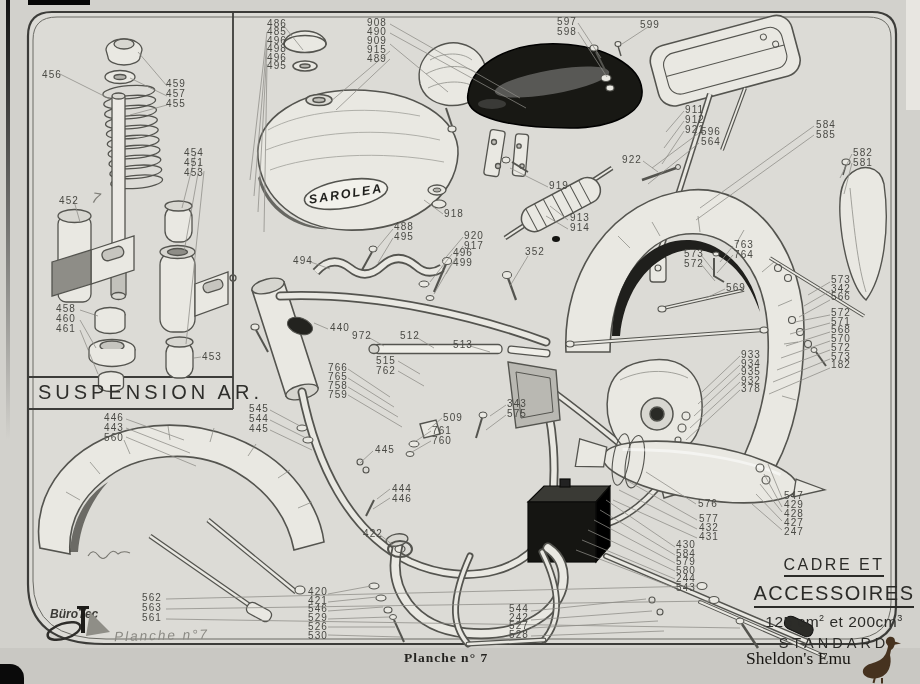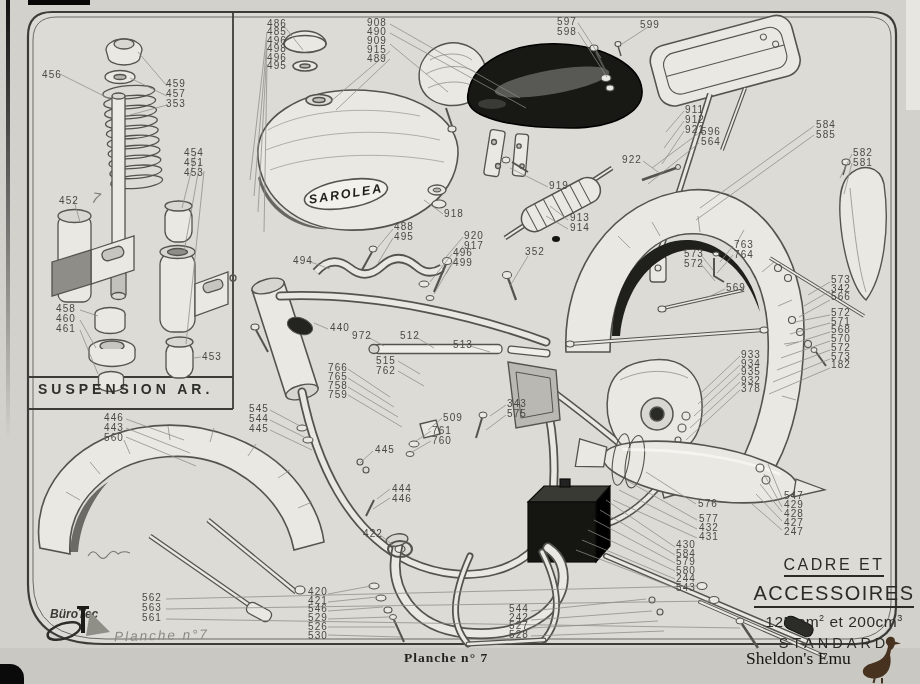--- a/index.html
+++ b/index.html
@@ -6,21 +6,21 @@
   .stage{position:relative;width:920px;height:684px;background:#d2d1cc;overflow:hidden;
          font-family:"Liberation Sans",sans-serif;}
   .plate-bg{position:absolute;left:28px;top:12px;width:868px;height:632px;background:#dcdbd6;
             border-radius:24px 24px 40px 60px;z-index:1;}
   .band-bottom{position:absolute;left:0;top:648px;width:920px;height:36px;background:#c9c8c3;z-index:0;}
   svg.art{position:absolute;left:0;top:0;z-index:2;}
   svg.leaders{position:absolute;left:0;top:0;z-index:3;}
   .labels{position:absolute;left:0;top:0;width:920px;height:684px;z-index:4;pointer-events:none;}
   .plabel{position:absolute;font-size:10px;line-height:10px;letter-spacing:1.1px;color:#4a4a45;
           white-space:nowrap;font-family:"Liberation Sans",sans-serif;}
-  .inset-title{position:absolute;left:38px;top:381px;font-size:14px;letter-spacing:4px;color:#2e2e2b;z-index:5;font-weight:bold;}
+  .inset-title{position:absolute;left:38px;top:381px;font-size:20px;letter-spacing:4px;color:#2e2e2b;z-index:5;}
   .caption{position:absolute;left:744px;top:556px;width:180px;text-align:center;color:#2b2b28;z-index:5;}
   .caption .c1 span{display:inline-block;font-size:16px;letter-spacing:2.5px;border-bottom:2px solid #2b2b28;padding-bottom:1px;}
   .caption .c2 span{display:inline-block;font-size:20px;letter-spacing:1.5px;border-bottom:2px solid #2b2b28;padding-bottom:1px;margin-top:5px;}
   .caption .c3{font-size:15.5px;margin-top:5px;letter-spacing:.5px;}
   .caption .c3 sup{font-size:9px;}
   .caption .c4{font-size:14.5px;letter-spacing:4px;margin-top:4px;}
   .footer-title{position:absolute;left:404px;top:650px;font-family:"Liberation Serif",serif;font-weight:bold;
                 font-size:13.5px;letter-spacing:1px;color:#242320;z-index:5;}
   .watermark{position:absolute;left:746px;top:648px;font-family:"Liberation Serif",serif;font-size:17.5px;
              color:#171511;z-index:5;}
@@ -494,21 +494,21 @@
       <line x1="531" y1="636" x2="664" y2="631"></line>
     </svg>
 
   <div class="labels" id="labels-layer">
       <div class="plabel" style="left: 42px; top: 70px;">
         <div>456</div>
       </div>
       <div class="plabel" style="left: 166px; top: 79px;">
         <div>459</div>
         <div>457</div>
-        <div>353</div>
+        <div>455</div>
       </div>
       <div class="plabel" style="left: 184px; top: 148px;">
         <div>454</div>
         <div>451</div>
         <div>453</div>
       </div>
       <div class="plabel" style="left: 59px; top: 196px;">
         <div>452</div>
       </div>
       <div class="plabel" style="left: 56px; top: 304px;">

